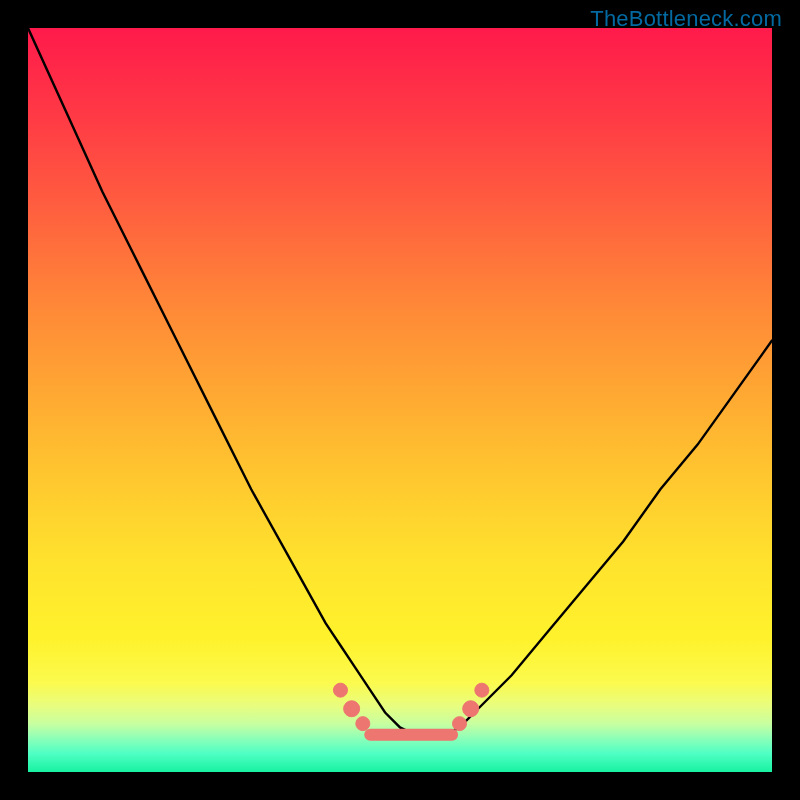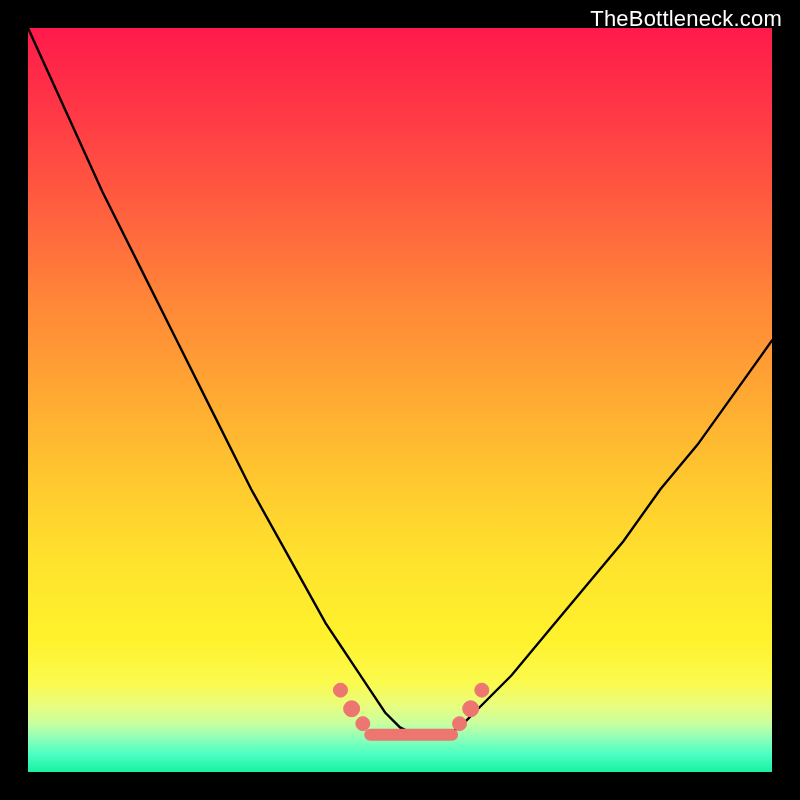--- a/index.html
+++ b/index.html
@@ -38,21 +38,21 @@
       #c8ffa0 93.5%,
       #8cffb8 95.5%,
       #4fffc4 97.5%,
       #18f2a1 100%
     );
   }
   .watermark {
     position: absolute;
     top: 6px;
     right: 18px;
-    color: #ffffff;
+    color: #0369a1;
     font-size: 22px;
     font-weight: 400;
     letter-spacing: 0.2px;
     z-index: 5;
     user-select: none;
   }
   svg.overlay {
     position: absolute;
     left: 0;
     top: 0;

